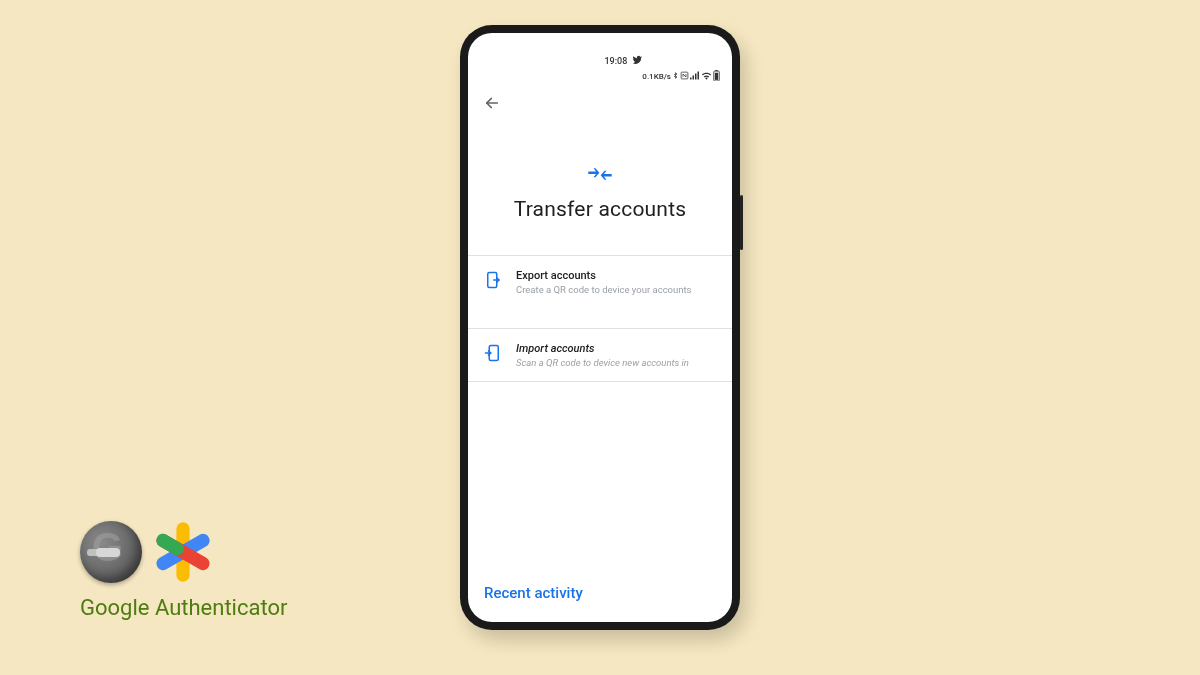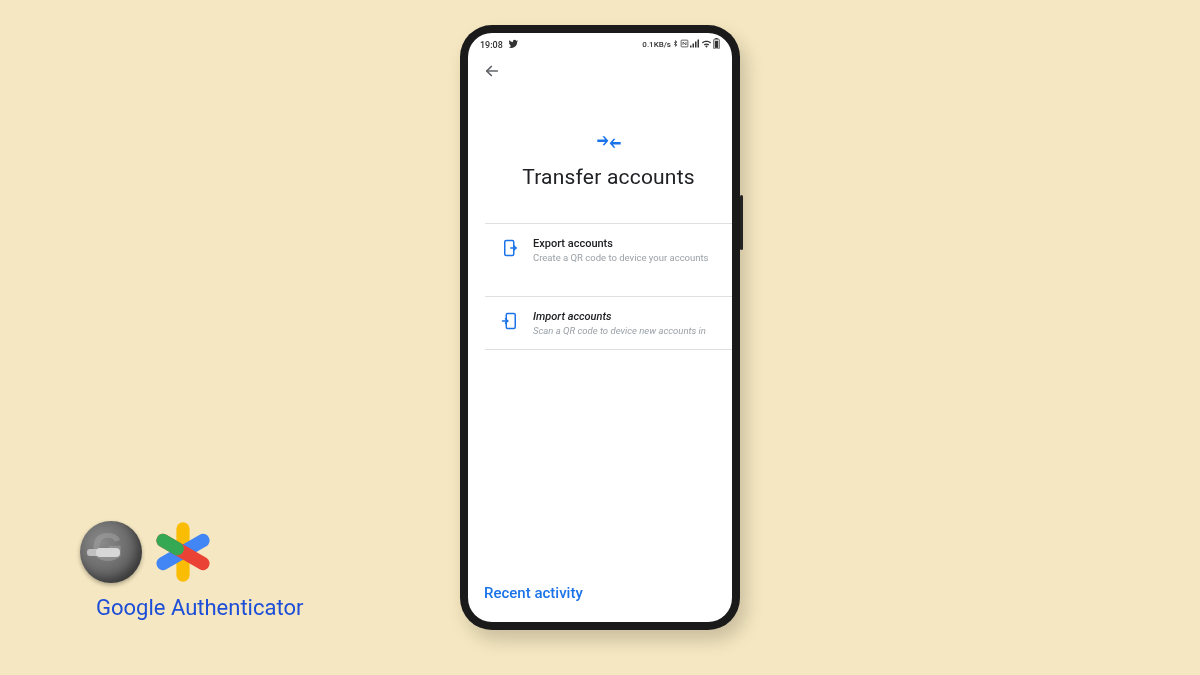--- a/index.html
+++ b/index.html
@@ -35,43 +35,42 @@
     width: 100%;
     height: 100%;
     background: #fff;
     border-radius: 24px;
     overflow: hidden;
     display: flex;
     flex-direction: column;
   }
   .status-bar {
     display: flex;
-    justify-content: space-between;
+    justify-content: flex-end;
     align-items: center;
     padding: 5px 12px 2px;
     font-size: 9px;
     color: #333;
     font-weight: 500;
   }
   .status-left { display: flex; align-items: center; gap: 5px; }
-  .status-right { display: flex; align-items: center; gap: 1px; font-size: 8px; }
+  .status-right { display: flex; align-items: center; gap: 1px; font-size: 8px; margin-top: 32px; }
   .twitter-icon { font-size: 9px; }
   .appbar {
     padding: 8px 14px 4px;
   }
   .back-arrow {
     width: 20px; height: 20px; display:flex; align-items:center; justify-content:center;
     font-size: 17px; color: #444; cursor: pointer;
   }
   .content {
     flex: 1;
     display: flex;
     flex-direction: column;
     padding-top: 48px;
-    padding-left: 17px;
   }
   .transfer-icon {
     display: flex; justify-content:center; margin-bottom: 14px;
     color: #1a73e8; font-size: 18px;
   }
   .page-title {
     text-align: center;
     font-size: 21px;
     font-weight: 400;
     color: #202124;
@@ -160,23 +159,22 @@
     border-radius: 4px;
     box-shadow: -10px 0 0 -1px #c0c0c0;
   }
   .new-icon {
     width: 66px; height: 66px;
     position: relative;
   }
   .new-icon svg { width: 100%; height: 100%; }
   .brand-label {
     font-size: 22px;
-    color: #1d4ed8;
+    color: #4d7c0f;
     font-weight: 400;
-    margin-left: 16px;
   }
 </style>
 </head>
 <body>
 
 <div class="phone">
   <div class="phone-side-btn"></div>
   <div class="screen">
 
     <div class="status-bar">

